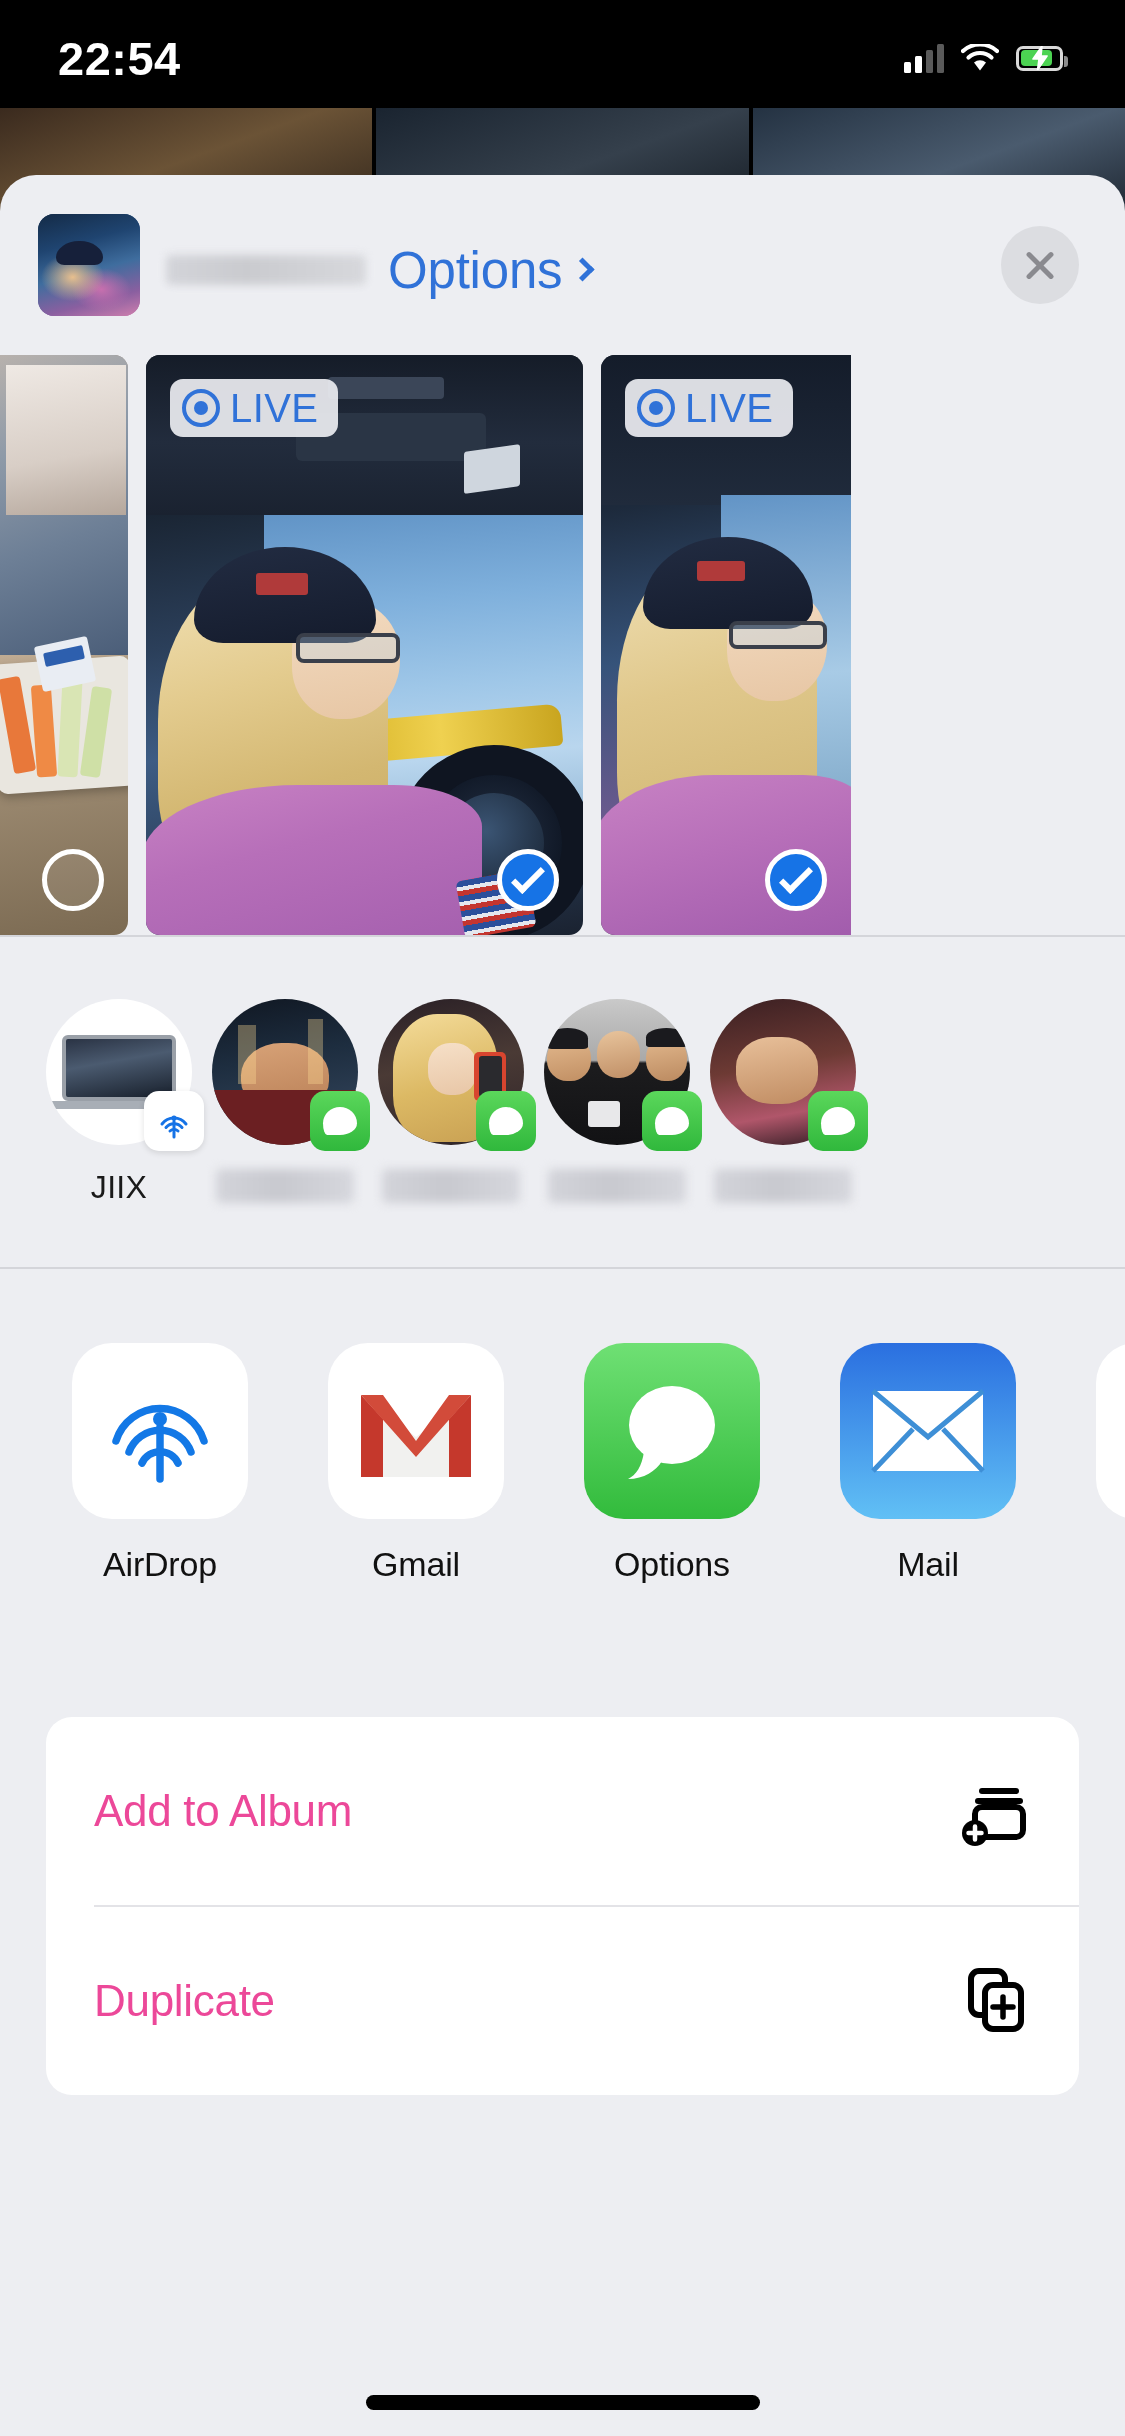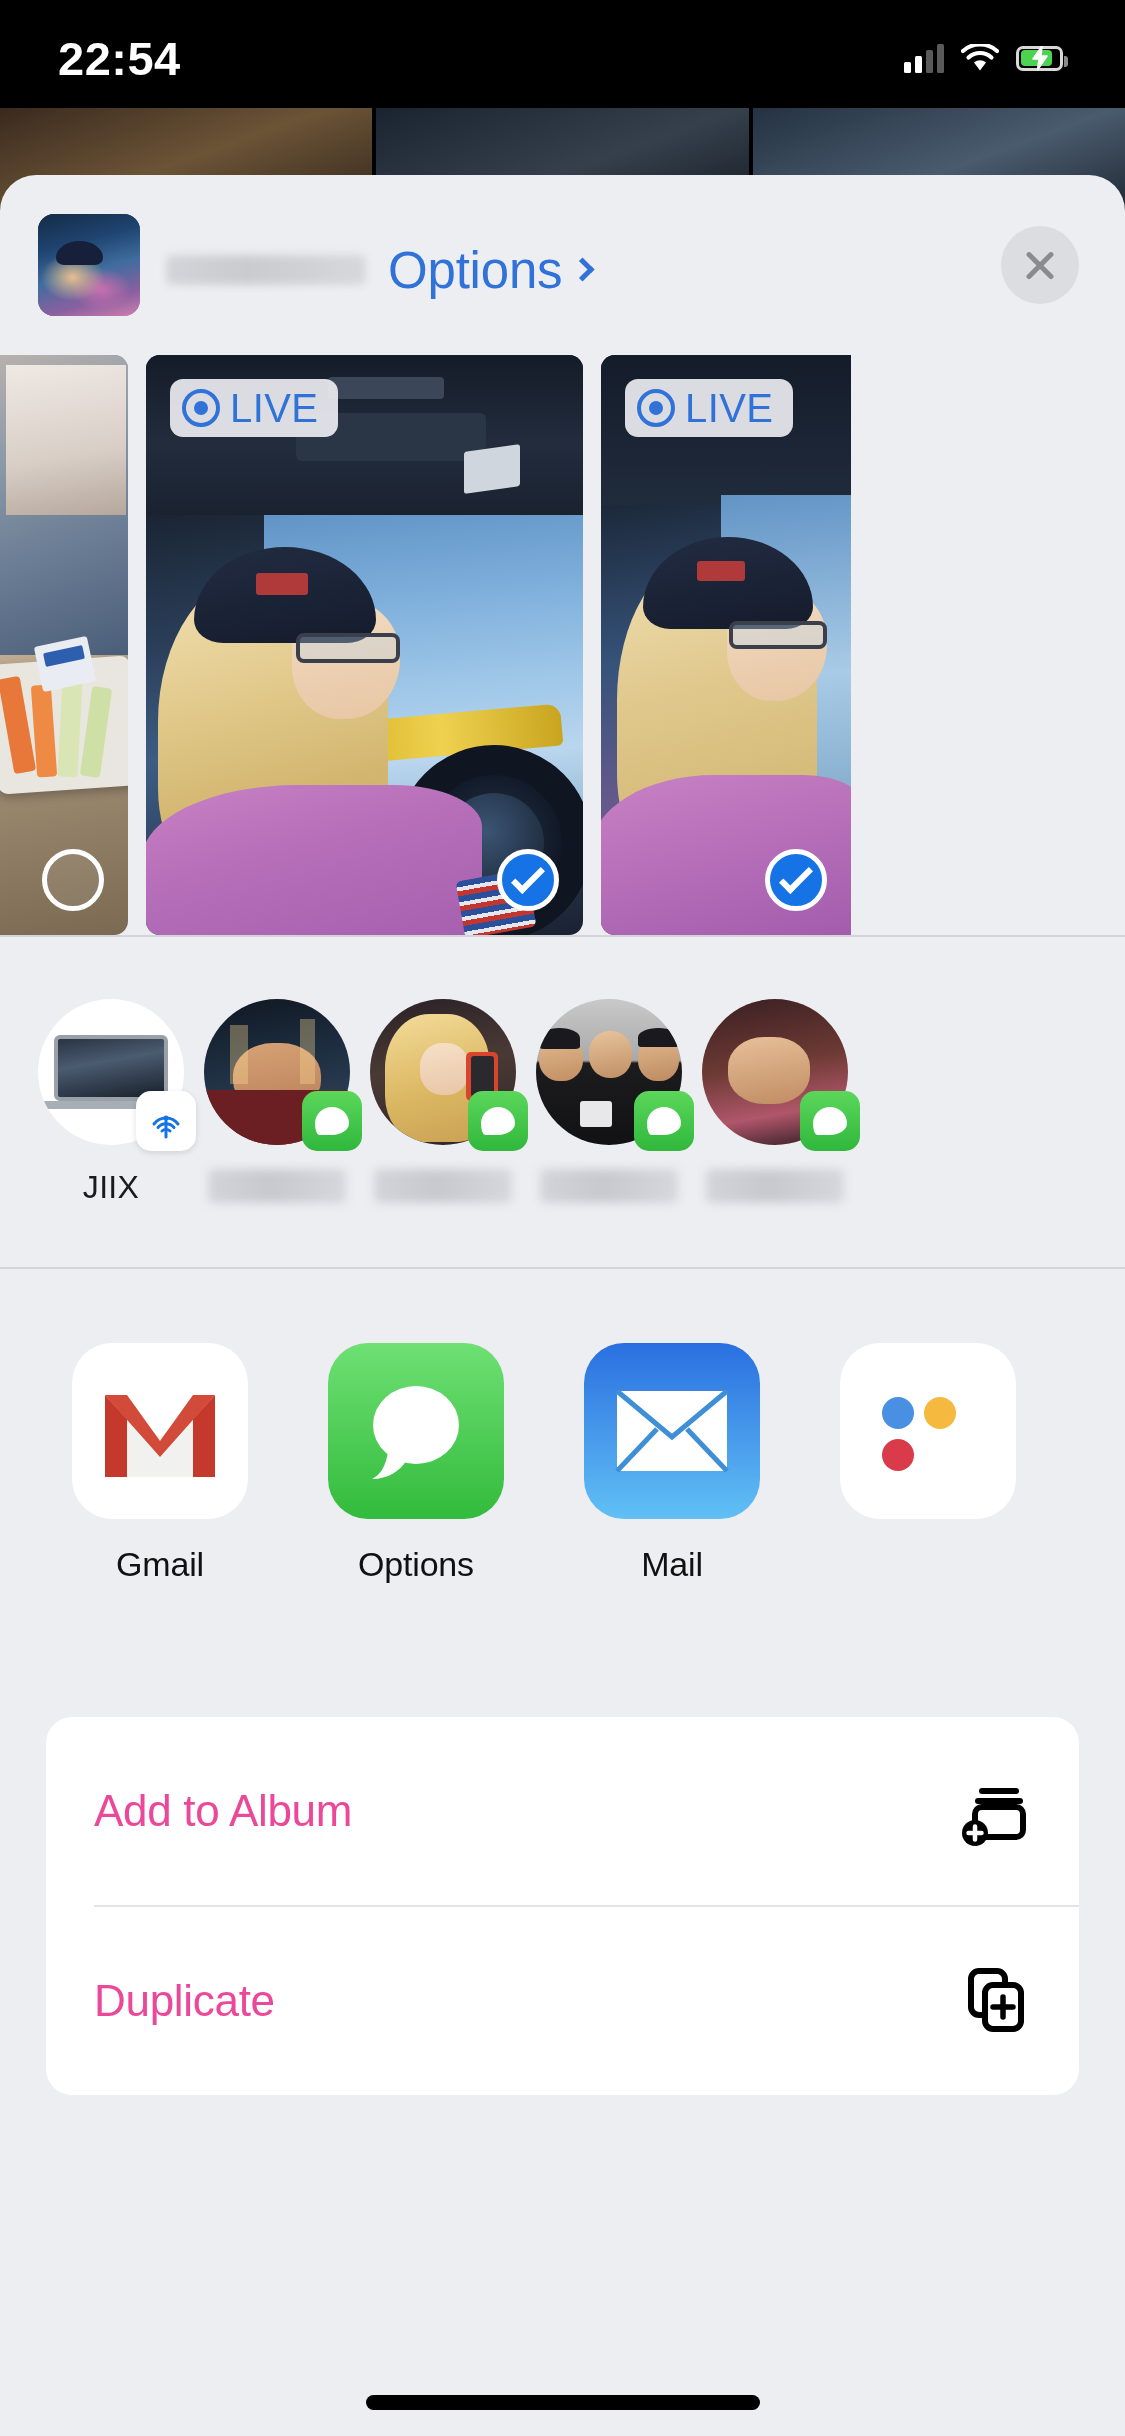--- a/index.html
+++ b/index.html
@@ -178,21 +178,21 @@
         display:flex; align-items:center; justify-content:center;}
   .sel.on{ background:#1673e6; }
   .sel.off{ background:rgba(255,255,255,.08); }
   .tick{ width:32px; height:16px; border-left:6px solid #fff; border-bottom:6px solid #fff;
          transform:rotate(-45deg); margin-top:-6px;}
 
   
   .hr{ height:2px; background:#d4d5da; width:100%;}
 
   
-  .contacts{ height:330px; display:flex; align-items:flex-start; gap:0; padding:62px 0 0 0;
+  .contacts{ height:330px; display:flex; align-items:flex-start; gap:0; padding:62px 0 0 8px;
              overflow:hidden; position:relative;}
   .c-item{ flex:0 0 166px; display:flex; flex-direction:column; align-items:center; position:relative;}
   .c-item:first-child{ margin-left:28px; }
   .c-av{ width:146px; height:146px; border-radius:50%; position:relative; overflow:visible;}
   .c-av .circ{ width:146px; height:146px; border-radius:50%; overflow:hidden; position:relative;}
   .c-badge{ position:absolute; right:-12px; bottom:-6px; width:60px; height:60px; border-radius:15px;
             background:linear-gradient(180deg,#5bd75b,#30b83c);
             display:flex; align-items:center; justify-content:center;}
   .c-badge.white{ background:#fff; box-shadow:0 2px 6px rgba(0,0,0,.12);}
   .msg-bub{ width:34px; height:28px; background:#fff; border-radius:50% 50% 50% 12%/58% 58% 42% 42%;}
@@ -425,20 +425,34 @@
           </div>
       </div>
       <div class="c-blur"></div>
     </div>
   </div>
 
   <div class="hr"></div>
 
   <div class="apps">
 
+    <div class="a-item">
+      <div class="a-ic ic-white">
+        <svg width="124" height="124" viewBox="0 0 124 124">
+          <g fill="none" stroke="#1378e6" stroke-width="7.5" stroke-linecap="round">
+            <path d="M18 72 A46 46 0 0 1 106 72"></path>
+            <path d="M31 83 A33 33 0 0 1 93 83"></path>
+            <path d="M44 94 A20 20 0 0 1 80 94"></path>
+          </g>
+          <path d="M62 110 L62 58" stroke="#1378e6" stroke-width="7.5" stroke-linecap="round"></path>
+          <circle cx="62" cy="50" r="7" fill="#1378e6"></circle>
+        </svg>
+      </div>
+      <div class="a-label">AirDrop</div>
+    </div>
 
     <div class="a-item">
       <div class="a-ic ic-white">
         <svg width="122" height="104" viewBox="0 0 122 104">
           <path d="M6 98 V16 L61 58 L116 16 V98 Z" fill="#f1f1ef"></path>
           <path d="M6 16 L6 98 L28 98 L28 40 Z" fill="#c5382c"></path>
           <path d="M116 16 L116 98 L94 98 L94 40 Z" fill="#c5382c"></path>
           <path d="M6 16 L28 16 L61 62 L94 16 L116 16 L61 78 Z" fill="#d24b3a"></path>
         </svg>
       </div>

